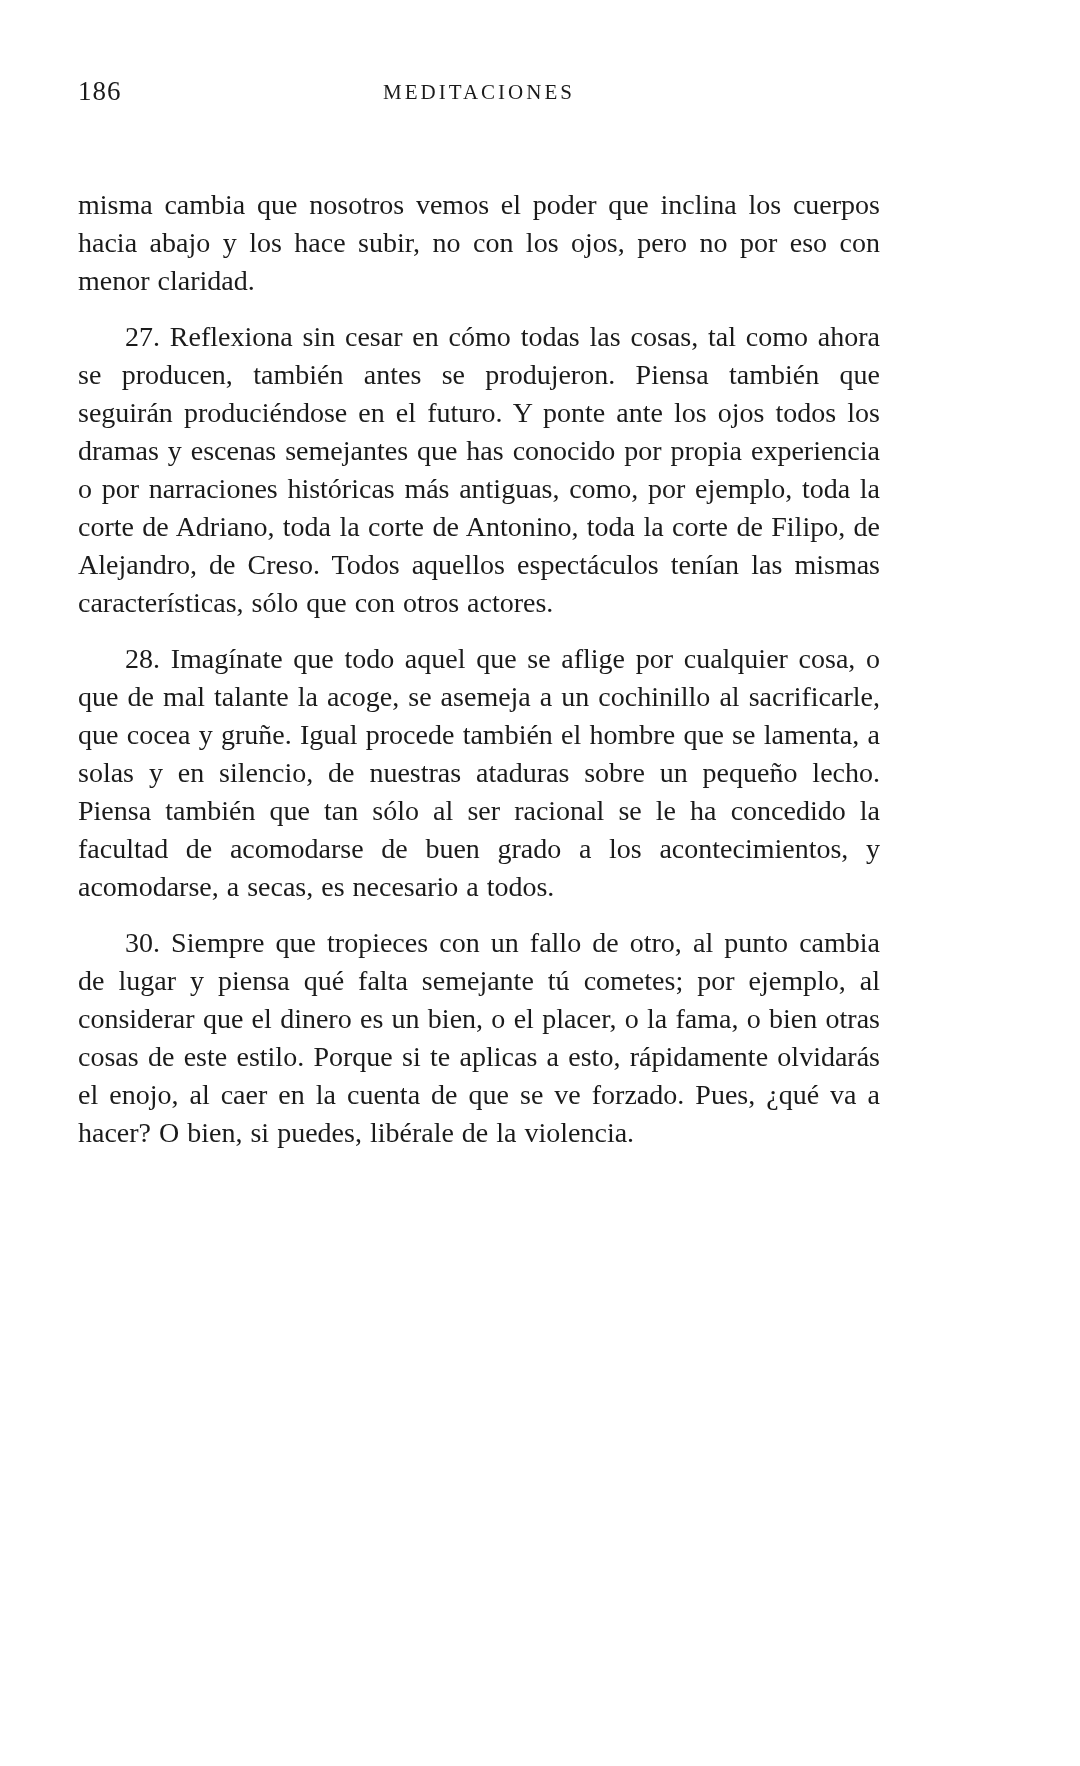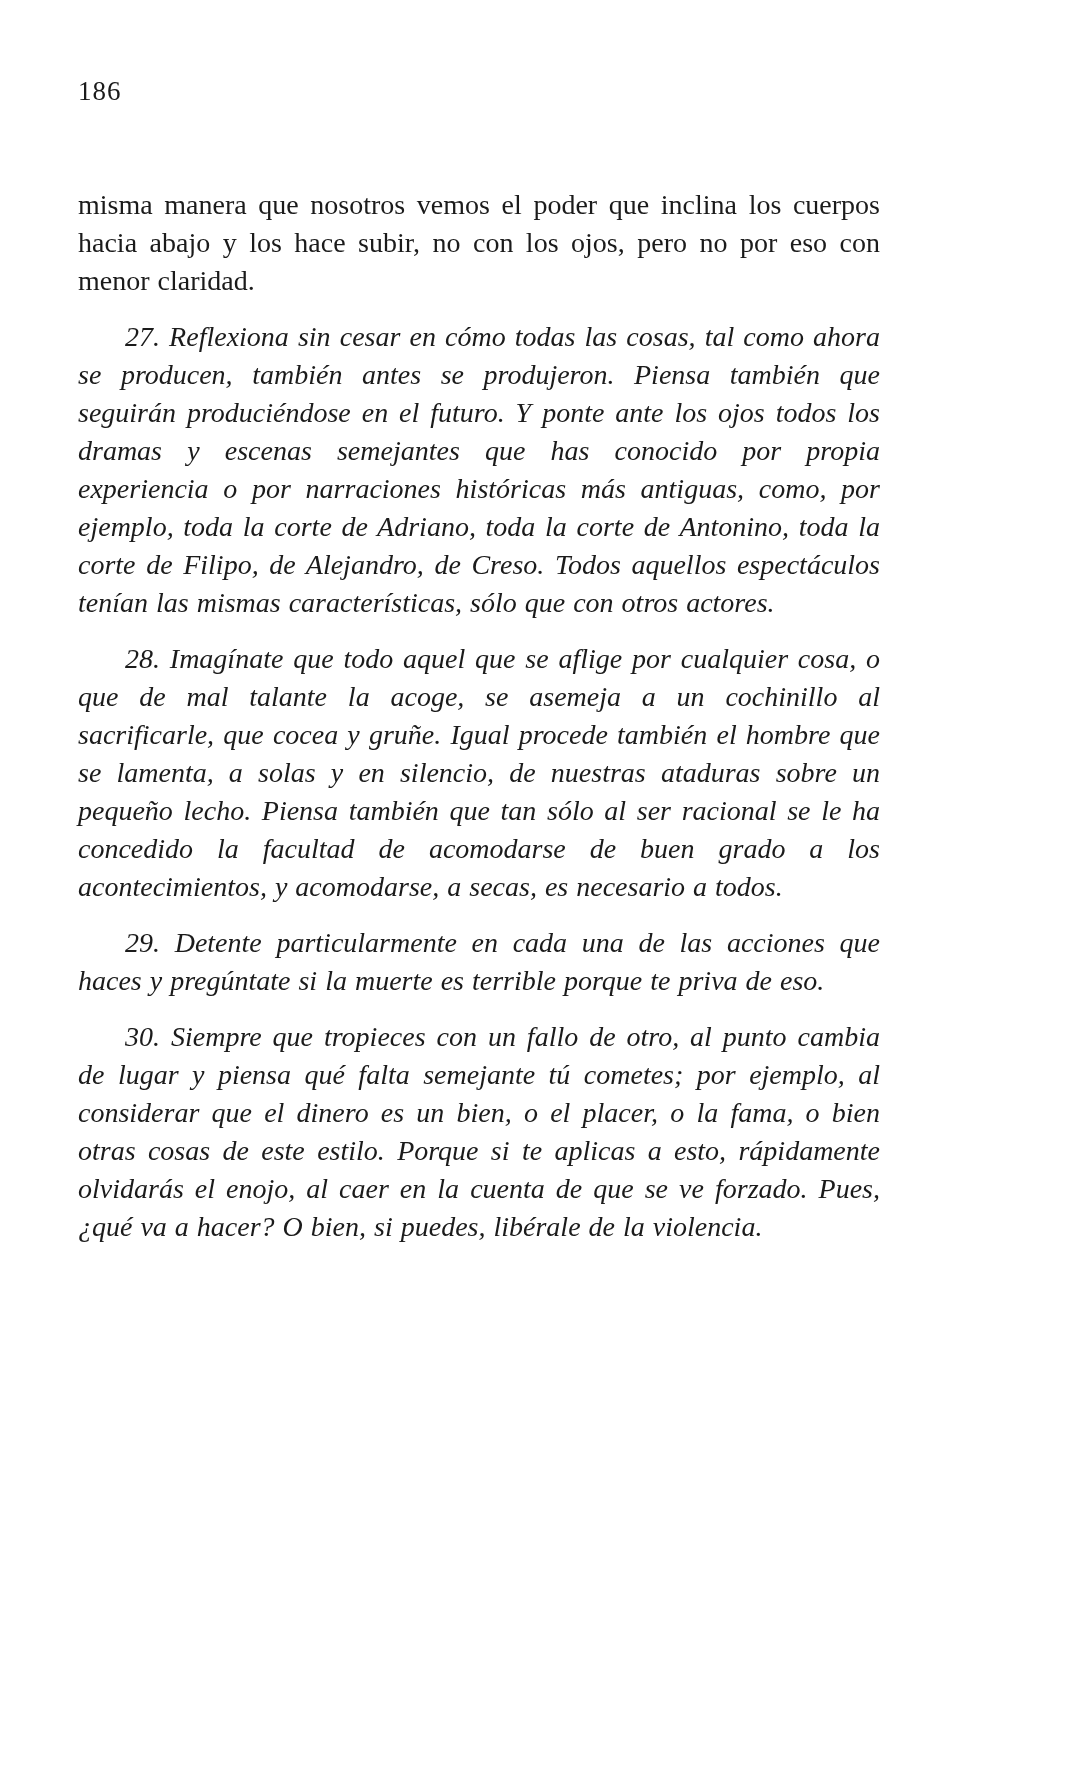--- a/index.html
+++ b/index.html
@@ -45,32 +45,32 @@
       left: 78px;
       top: 186px;
       width: 802px;
       font-size: 28px;
       line-height: 38px;
       text-align: justify;
       word-spacing: 1px;
     }
     .body-text p { margin: 0; }
     .body-text p + p { margin-top: 18px; }
-    .body-text p.indent { text-indent: 47px; font-style: italic; }
+    .body-text p.indent { text-indent: 47px; }
   </style>
 </head>
 <body>
 
 <div class="page">
 
   <div class="header">
     <span class="page-number">186</span>
+    <span class="running-head">MEDITACIONES</span>
   </div>
 
   <div class="body-text">
-    <p>misma manera que nosotros vemos el poder que inclina los cuerpos hacia abajo y los hace subir, no con los ojos, pero no por eso con menor claridad.</p>
+    <p>misma cambia que nosotros vemos el poder que inclina los cuerpos hacia abajo y los hace subir, no con los ojos, pero no por eso con menor claridad.</p>
     <p class="indent">27. Reflexiona sin cesar en cómo todas las cosas, tal como ahora se producen, también antes se produjeron. Piensa también que seguirán produciéndose en el futuro. Y ponte ante los ojos todos los dramas y escenas semejantes que has conocido por propia experiencia o por narraciones históricas más antiguas, como, por ejemplo, toda la corte de Adriano, toda la corte de Antonino, toda la corte de Filipo, de Alejandro, de Creso. Todos aquellos espectáculos tenían las mismas características, sólo que con otros actores.</p>
     <p class="indent">28. Imagínate que todo aquel que se aflige por cualquier cosa, o que de mal talante la acoge, se asemeja a un cochinillo al sacrificarle, que cocea y gruñe. Igual procede también el hombre que se lamenta, a solas y en silencio, de nuestras ataduras sobre un pequeño lecho. Piensa también que tan sólo al ser racional se le ha concedido la facultad de acomodarse de buen grado a los acontecimientos, y acomodarse, a secas, es necesario a todos.</p>
-    <p class="indent">29. Detente particularmente en cada una de las acciones que haces y pregúntate si la muerte es terrible porque te priva de eso.</p>
     <p class="indent">30. Siempre que tropieces con un fallo de otro, al punto cambia de lugar y piensa qué falta semejante tú cometes; por ejemplo, al considerar que el dinero es un bien, o el placer, o la fama, o bien otras cosas de este estilo. Porque si te aplicas a esto, rápidamente olvidarás el enojo, al caer en la cuenta de que se ve forzado. Pues, ¿qué va a hacer? O bien, si puedes, libérale de la violencia.</p>
   </div>
 
 </div>
 
 </body></html>

